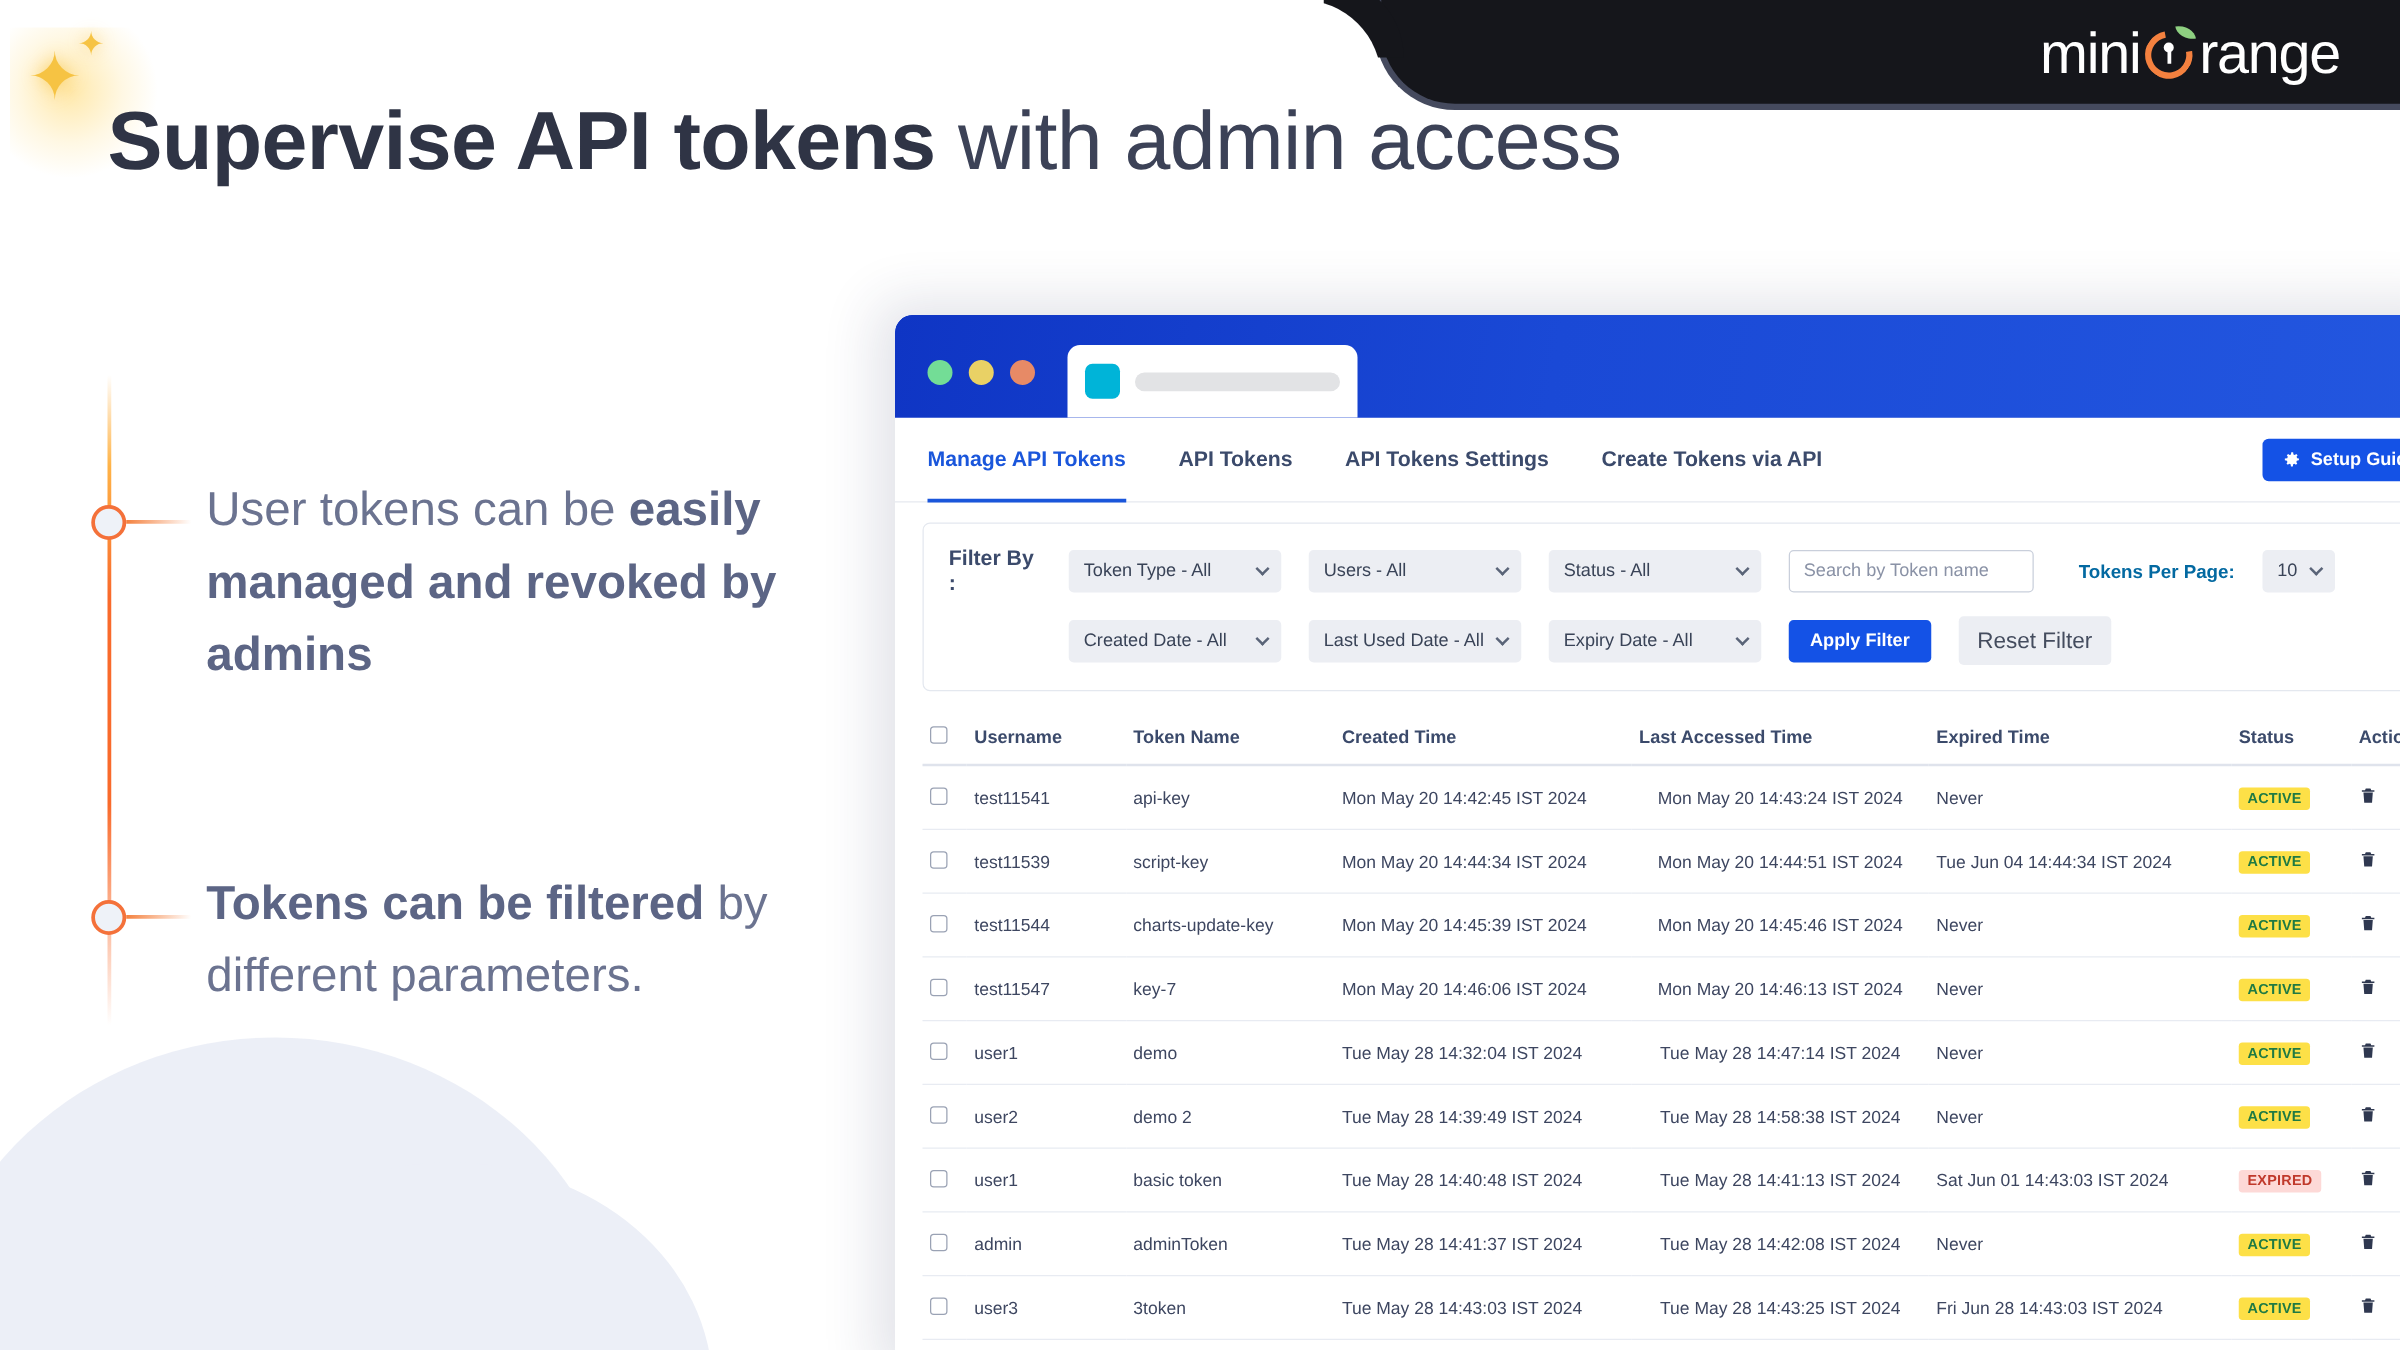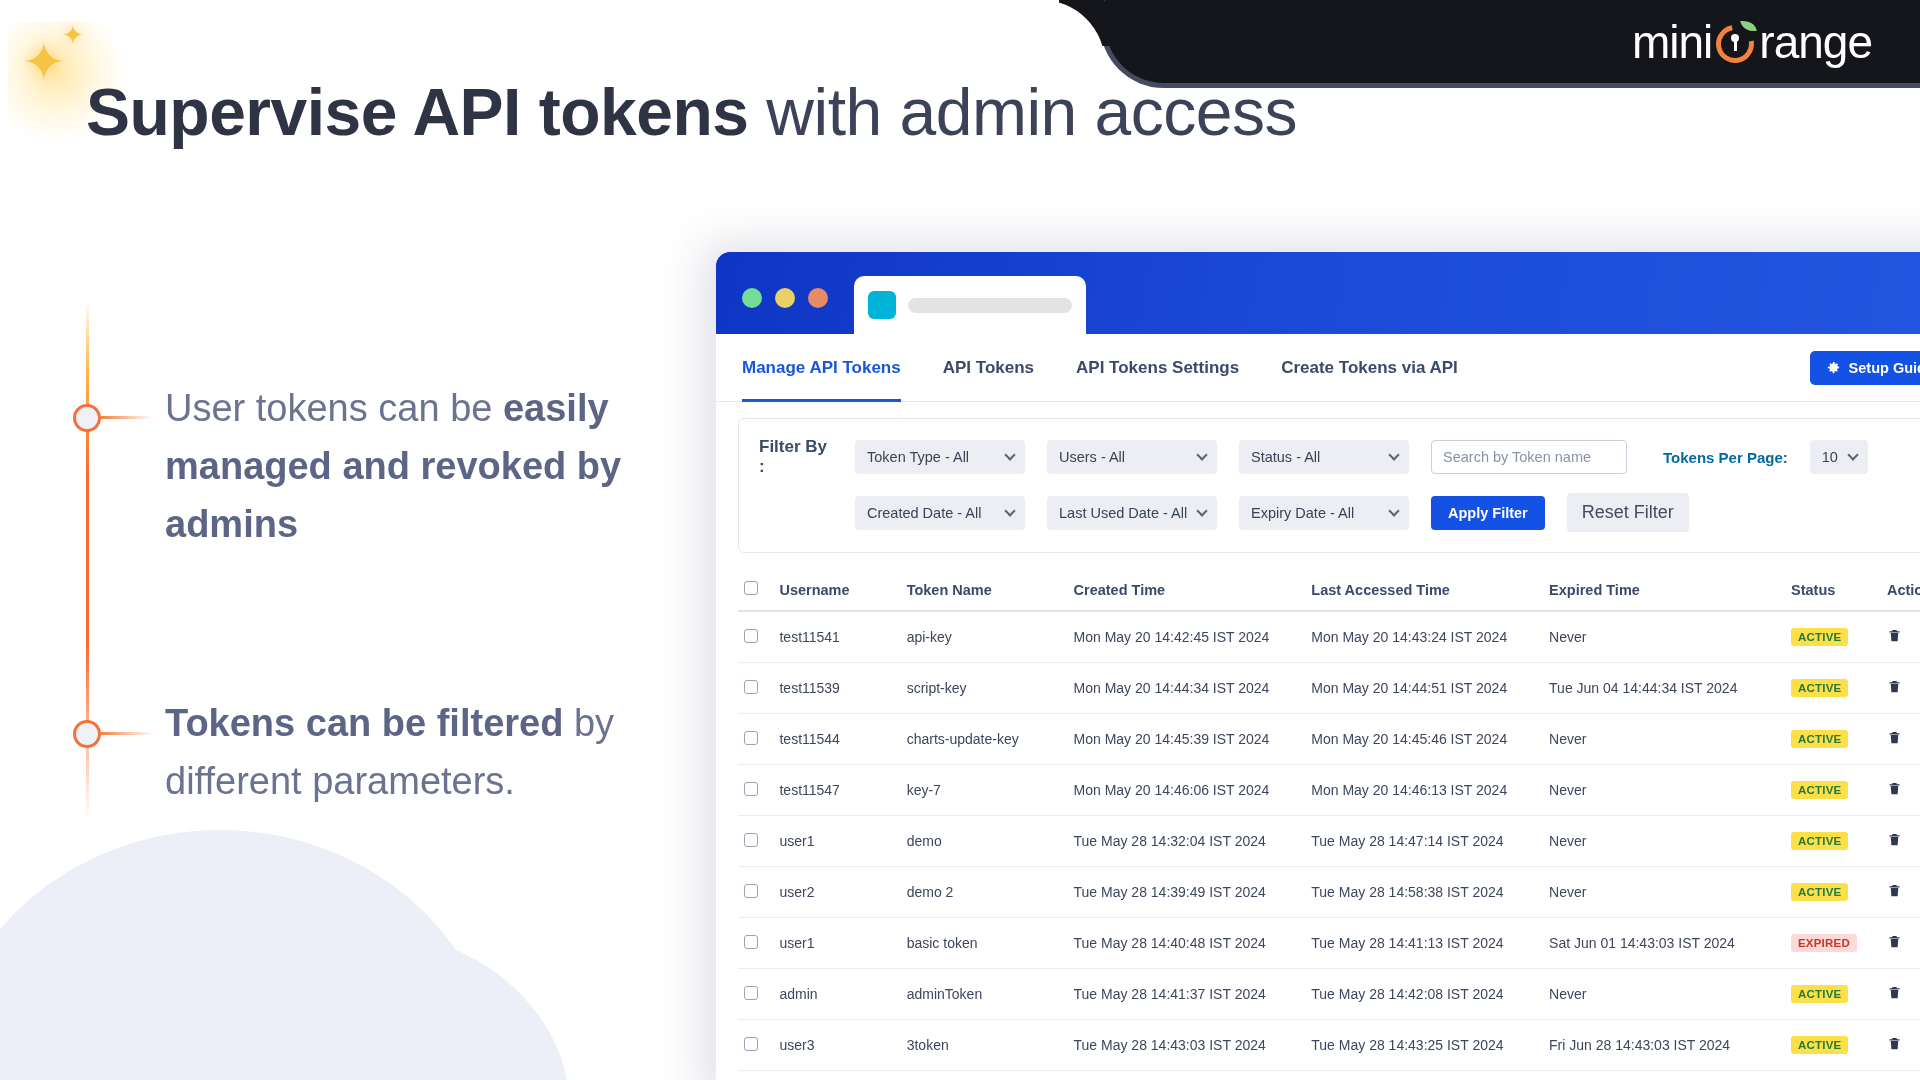--- a/index.html
+++ b/index.html
@@ -240,21 +240,21 @@
     border-bottom: 1px solid #e8ebf2; white-space: nowrap;
   }
   .cb {
     width: 14px; height: 14px; border: 1.4px solid #9aa2b4;
     border-radius: 3px; background: #fff; display: inline-block; cursor: pointer;
   }
   th.col-cb, td.col-cb { width: 34px; }
   th.col-user, td.col-user { width: 122px; }
   th.col-token, td.col-token { width: 160px; }
   th.col-created, td.col-created { width: 228px; }
-  th.col-last, td.col-last { width: 228px; }
+  th.col-last, td.col-last { width: 228px; text-align: center; }
   th.col-exp, td.col-exp { width: 232px; }
   th.col-status, td.col-status { width: 92px; }
   th.col-action, td.col-action { width: 70px; }
   .badge {
     display: inline-block; font-size: 11.5px; font-weight: 800;
     padding: 3px 7px; border-radius: 3px; letter-spacing: .2px;
   }
   .badge.active { background: #fde047; color: #1f7a43; }
   .badge.expired { background: #fdd9d7; color: #c0392b; }
   .trash { width: 15px; height: 17px; cursor: pointer; }

